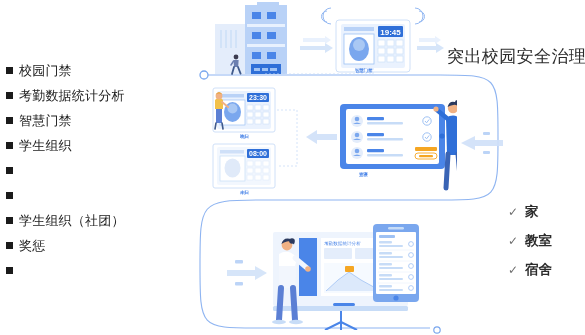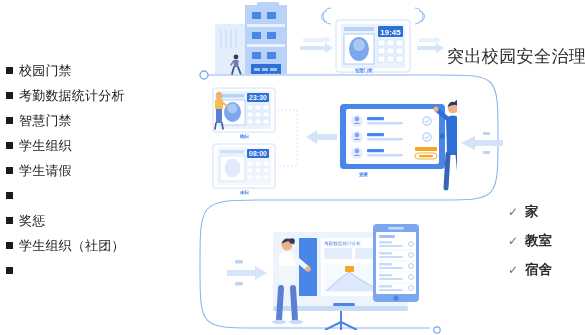--- a/index.html
+++ b/index.html
@@ -357,32 +357,31 @@
     <div class="feature-item">
       <span class="sq"></span>
       <span>智慧门禁</span>
     </div>
     <div class="feature-item">
       <span class="sq"></span>
       <span>学生组织</span>
     </div>
     <div class="feature-item">
       <span class="sq"></span>
-      <span>学生请假</span>
-    </div>
-    <div class="feature-item">
-      <span class="sq"></span>
+    </div>
+    <div class="feature-item">
+      <span class="sq"></span>
+    </div>
+    <div class="feature-item">
+      <span class="sq"></span>
+      <span>学生组织（社团）</span>
     </div>
     <div class="feature-item">
       <span class="sq"></span>
       <span>奖惩</span>
-    </div>
-    <div class="feature-item">
-      <span class="sq"></span>
-      <span>学生组织（社团）</span>
     </div>
     <div class="feature-item">
       <span class="sq"></span>
     </div>
   </div>
 
   <div class="headline">突出校园安全治理</div>
 
   <div class="check-list">
     <div class="check-item">

